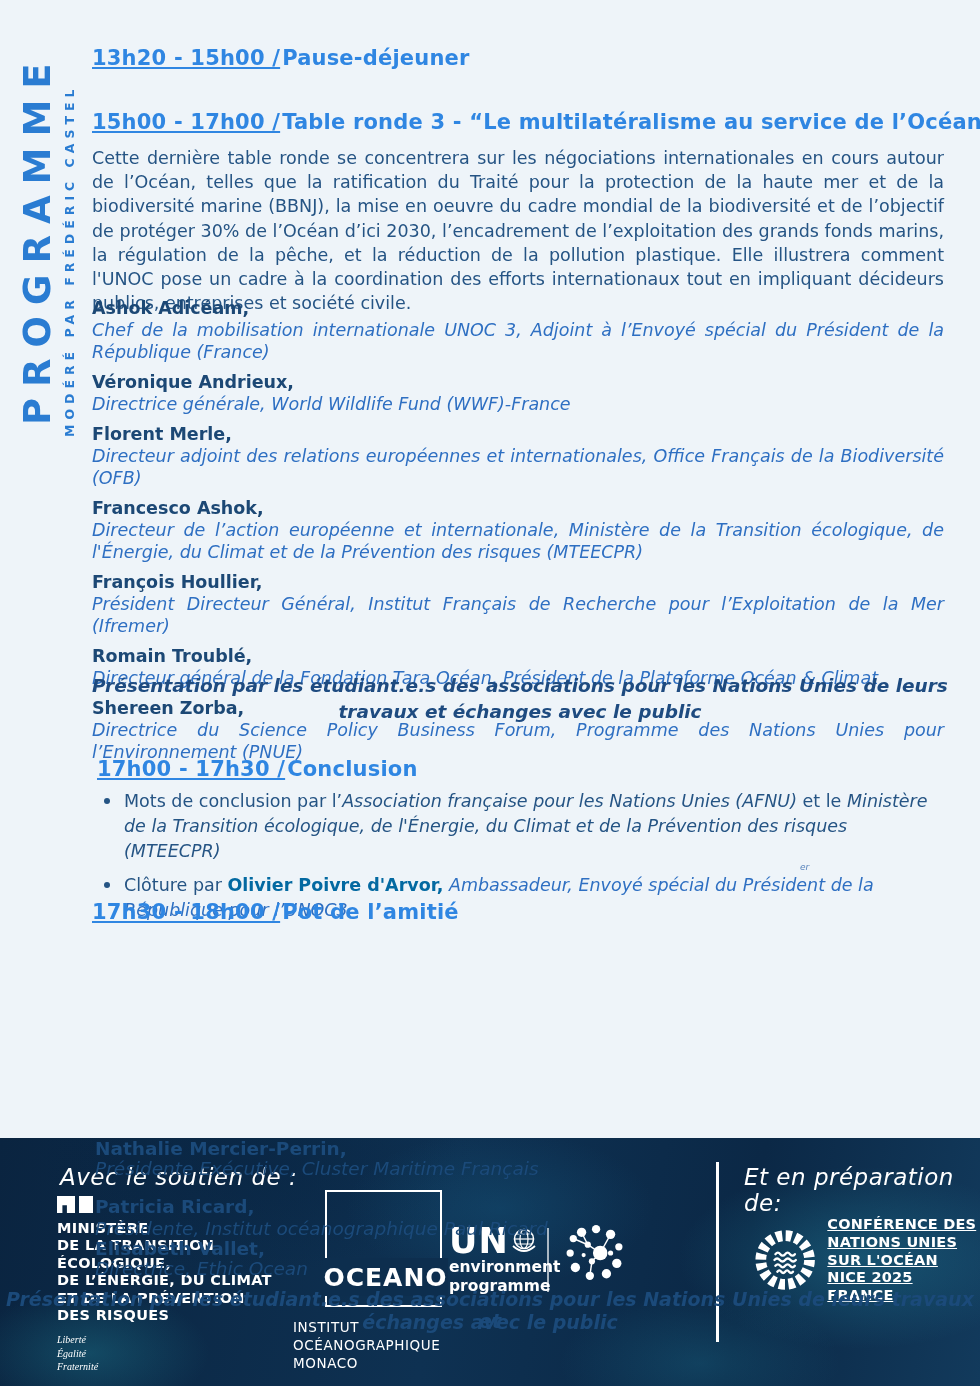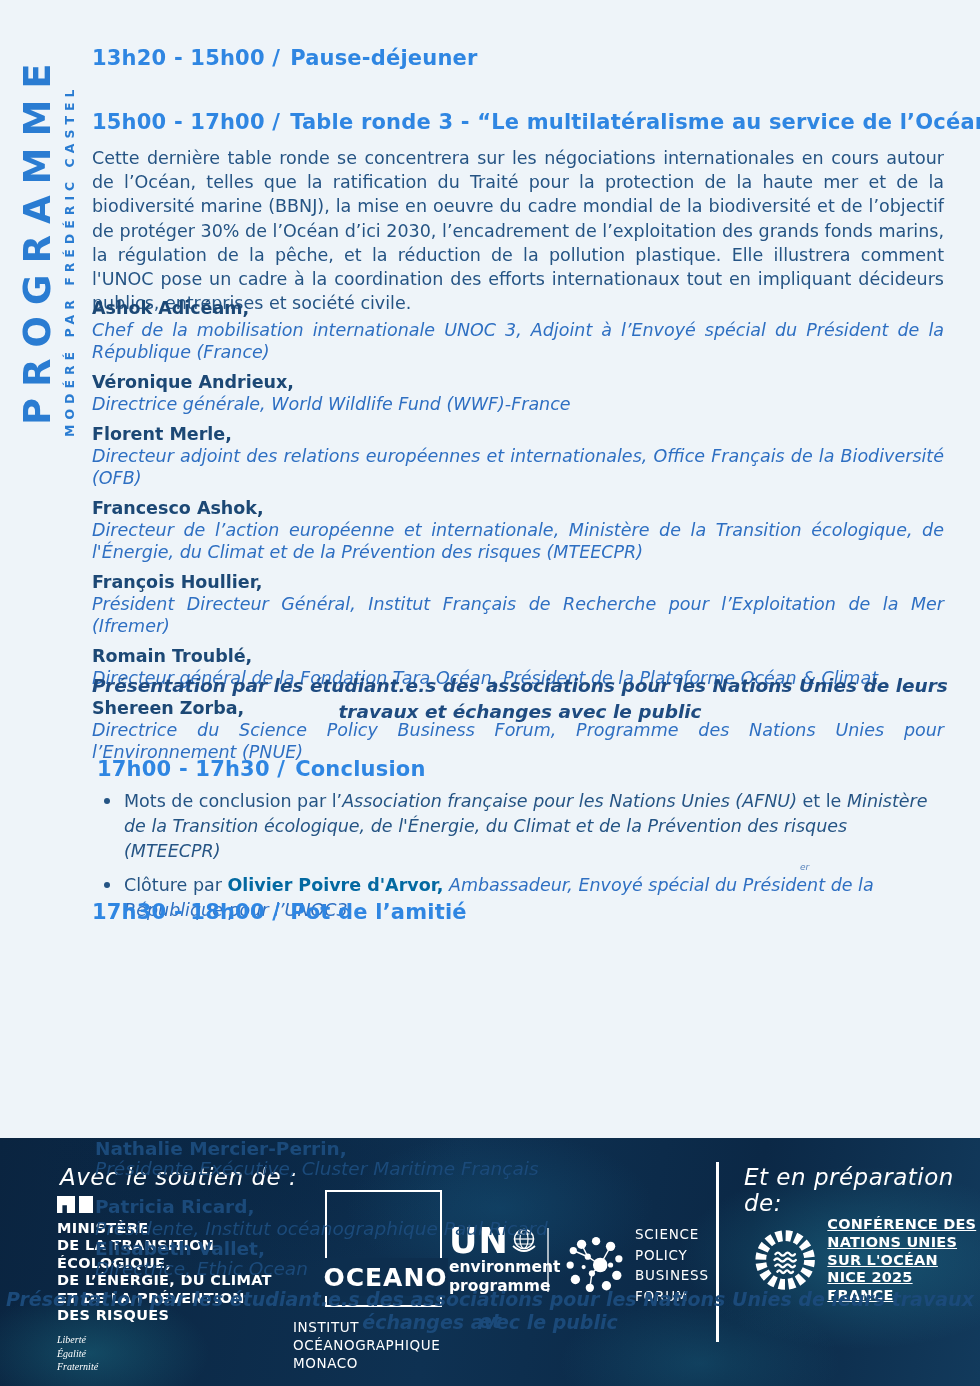--- a/index.html
+++ b/index.html
@@ -22,21 +22,21 @@
     writing-mode:vertical-rl; transform:rotate(180deg);
     font-size:12.5px; font-weight:700; color:#2a7cd2;
     letter-spacing:5px; text-align:center; line-height:20px;
   }
   
   .session-heading {
     position:absolute; left:92px;
     font-size:21px; font-weight:700; color:#2f86e2; letter-spacing:.2px;
     white-space:nowrap;
   }
-  .session-heading .time { margin-right:10px; }
+  .session-heading .time { margin-right:2px;text-decoration:underline; }
   #h-lunch { top:46px; }
   #h-roundtable { top:110px; }
   #h-conclusion { top:757px; left:97px; }
   #h-reception { top:900px; }
 
   .description {
     position:absolute; left:92px; top:146px; width:852px;
     font-size:17.5px; line-height:24.2px; color:#255484;
     text-align:justify;
   }
@@ -270,26 +270,20 @@
         <circle cx="24" cy="50" r="4"></circle>
           <circle cx="10" cy="42" r="4.5"></circle>
           <circle cx="5" cy="28" r="3.5"></circle>
         <circle cx="8" cy="14" r="3.5"></circle>
           <circle cx="22" cy="20" r="3"></circle>
           <circle cx="26" cy="36" r="3"></circle>
         <circle cx="44" cy="28" r="2.5"></circle>
           <circle cx="18" cy="30" r="2"></circle>
       </g>
     </svg>
-    <div class="spbf-lines">
-      <div>SCIENCE</div>
-      <div>POLICY</div>
-      <div>BUSINESS</div>
-      <div>FORUM</div>
-    </div>
   </div>
 
   <div class="divider-tall"></div>
 
   <div class="prep-label">Et en préparation de:</div>
 
   <div class="unoc">
     <svg width="66" height="66" viewBox="0 0 66 66">
       <circle cx="33" cy="33" r="25" fill="none" stroke="#fff" stroke-width="11" stroke-dasharray="6.2 3.6"></circle>
       <g fill="none" stroke="#fff" stroke-width="2.4" stroke-linecap="round">

